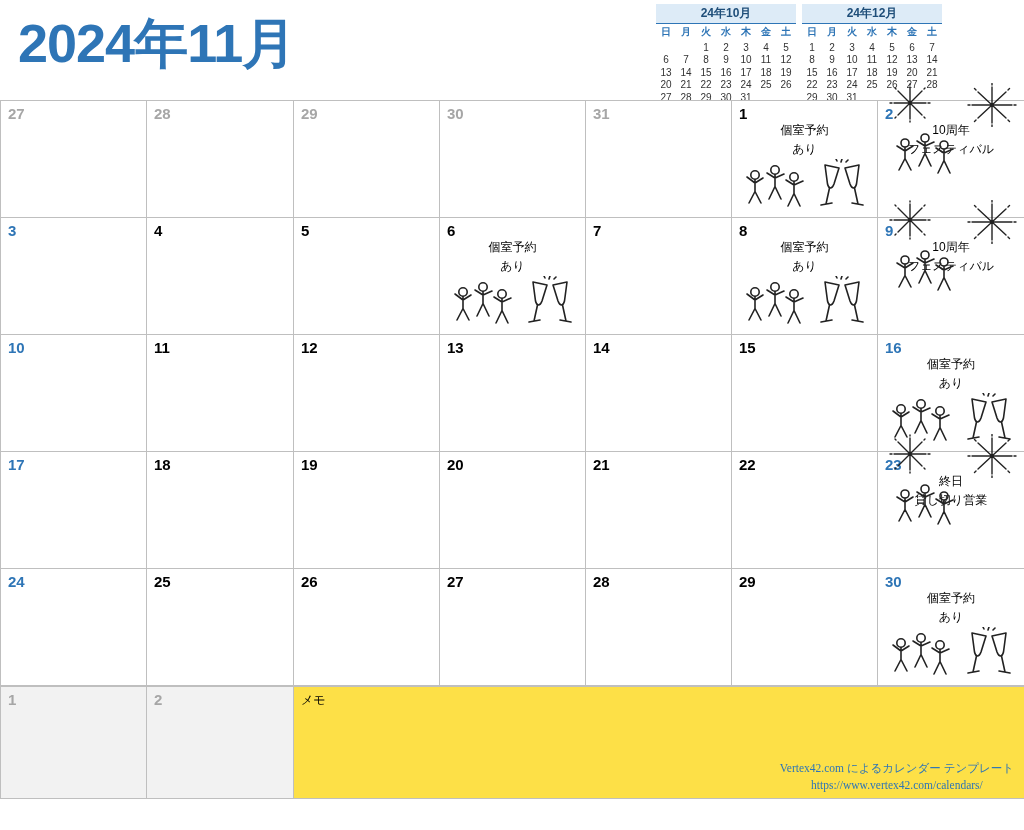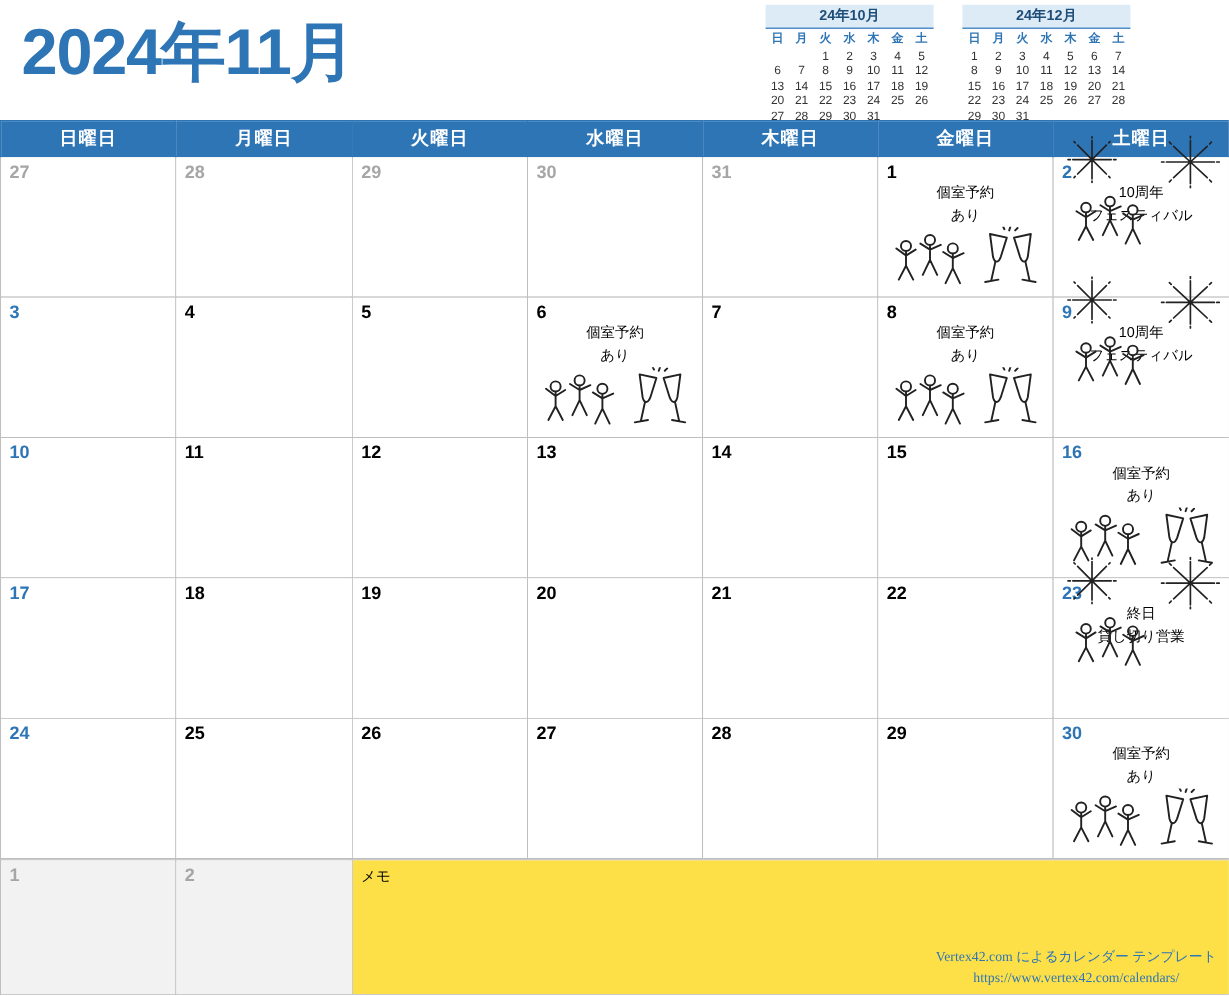--- a/index.html
+++ b/index.html
@@ -25,21 +25,21 @@
     font-size: 54px;
     font-weight: bold;
     color: #2E75B6;
     letter-spacing: -1px;
     white-space: nowrap;
   }
   .mini-cals {
     position: absolute;
     right: 2px; top: 4px;
     display: flex;
-    gap: 24px;
+    gap: 6px;
   }
   .mini {
     width: 140px;
     font-size: 10.5px;
     color: #2E75B6;
   }
   .mini .mini-title {
     text-align: center;
     font-weight: bold;
     font-size: 12px;
@@ -303,29 +303,20 @@
       <colgroup>
         <col style="width:146px">
           <col style="width:147px">
           <col style="width:146px">
         <col style="width:146px">
           <col style="width:146px">
           <col style="width:146px">
           <col style="width:147px">
       </colgroup>
       <tbody>
-          <tr>
-        <th class="dow">日曜日</th>
-        <th class="dow">月曜日</th>
-        <th class="dow">火曜日</th>
-        <th class="dow">水曜日</th>
-        <th class="dow">木曜日</th>
-        <th class="dow">金曜日</th>
-        <th class="dow">土曜日</th>
-      </tr>
 
       <tr>
         <td class="day shaded">
           <span class="daynum out">27</span>
         </td>
         <td class="day shaded">
           <span class="daynum out">28</span>
         </td>
         <td class="day shaded">
           <span class="daynum out">29</span>

